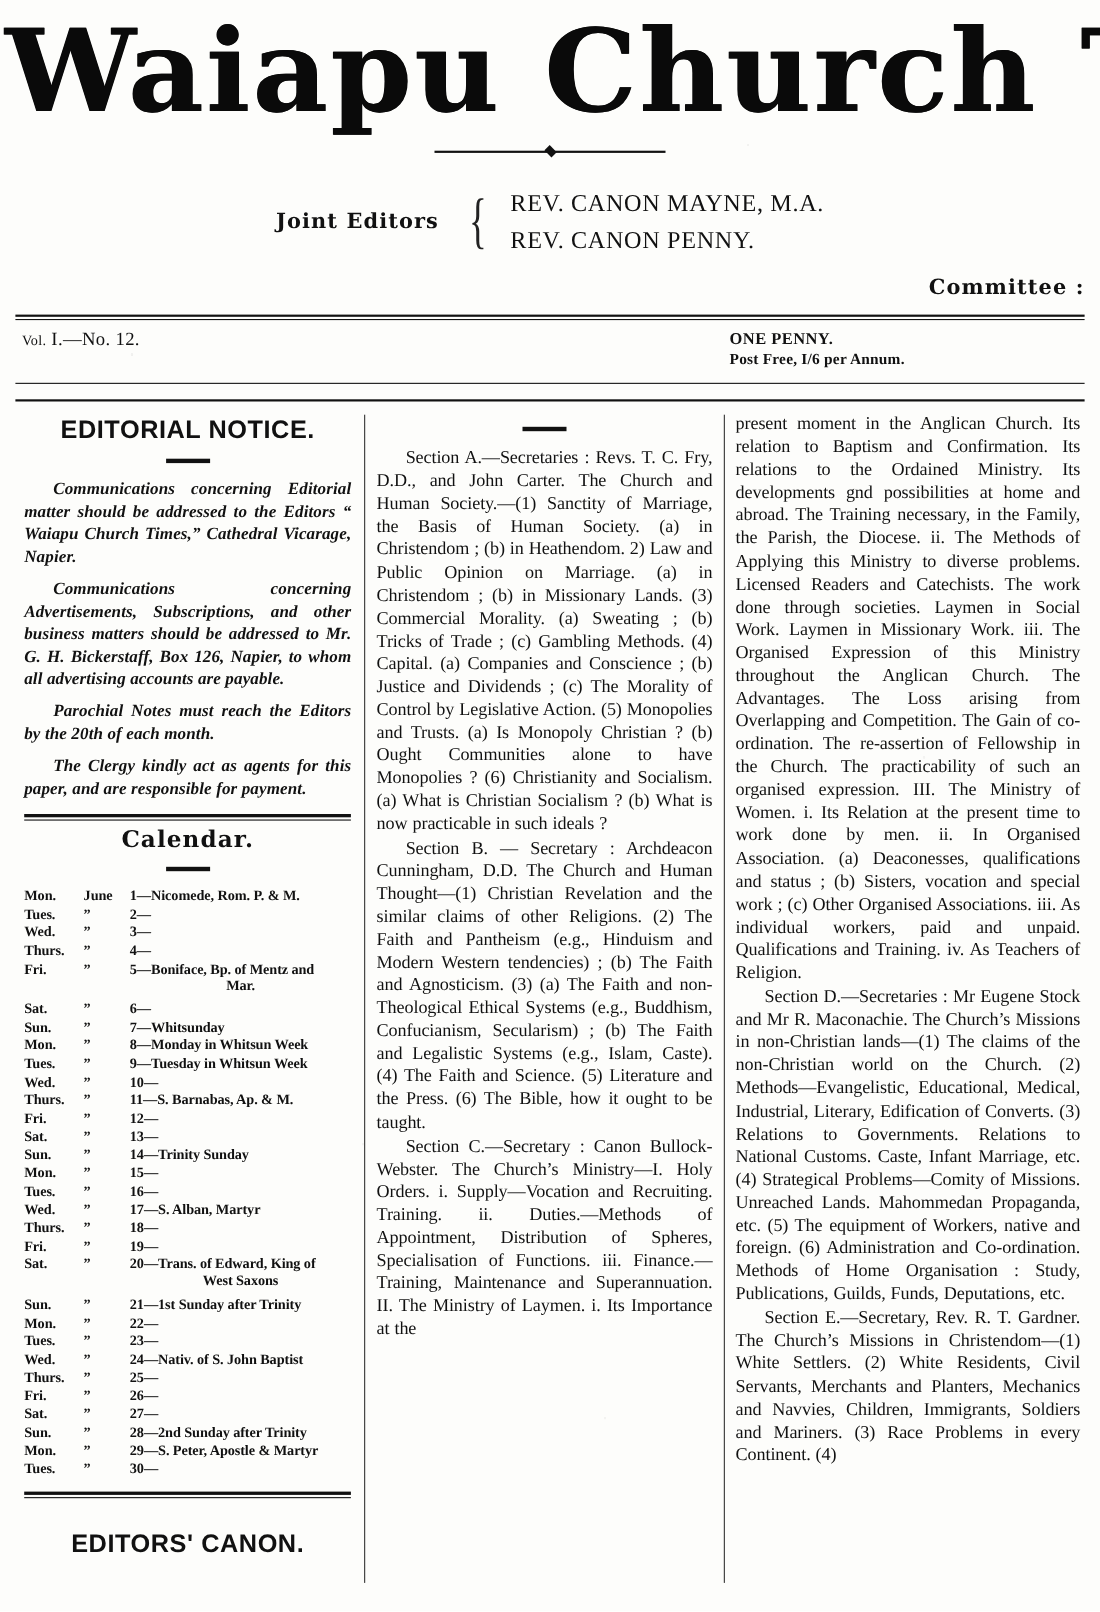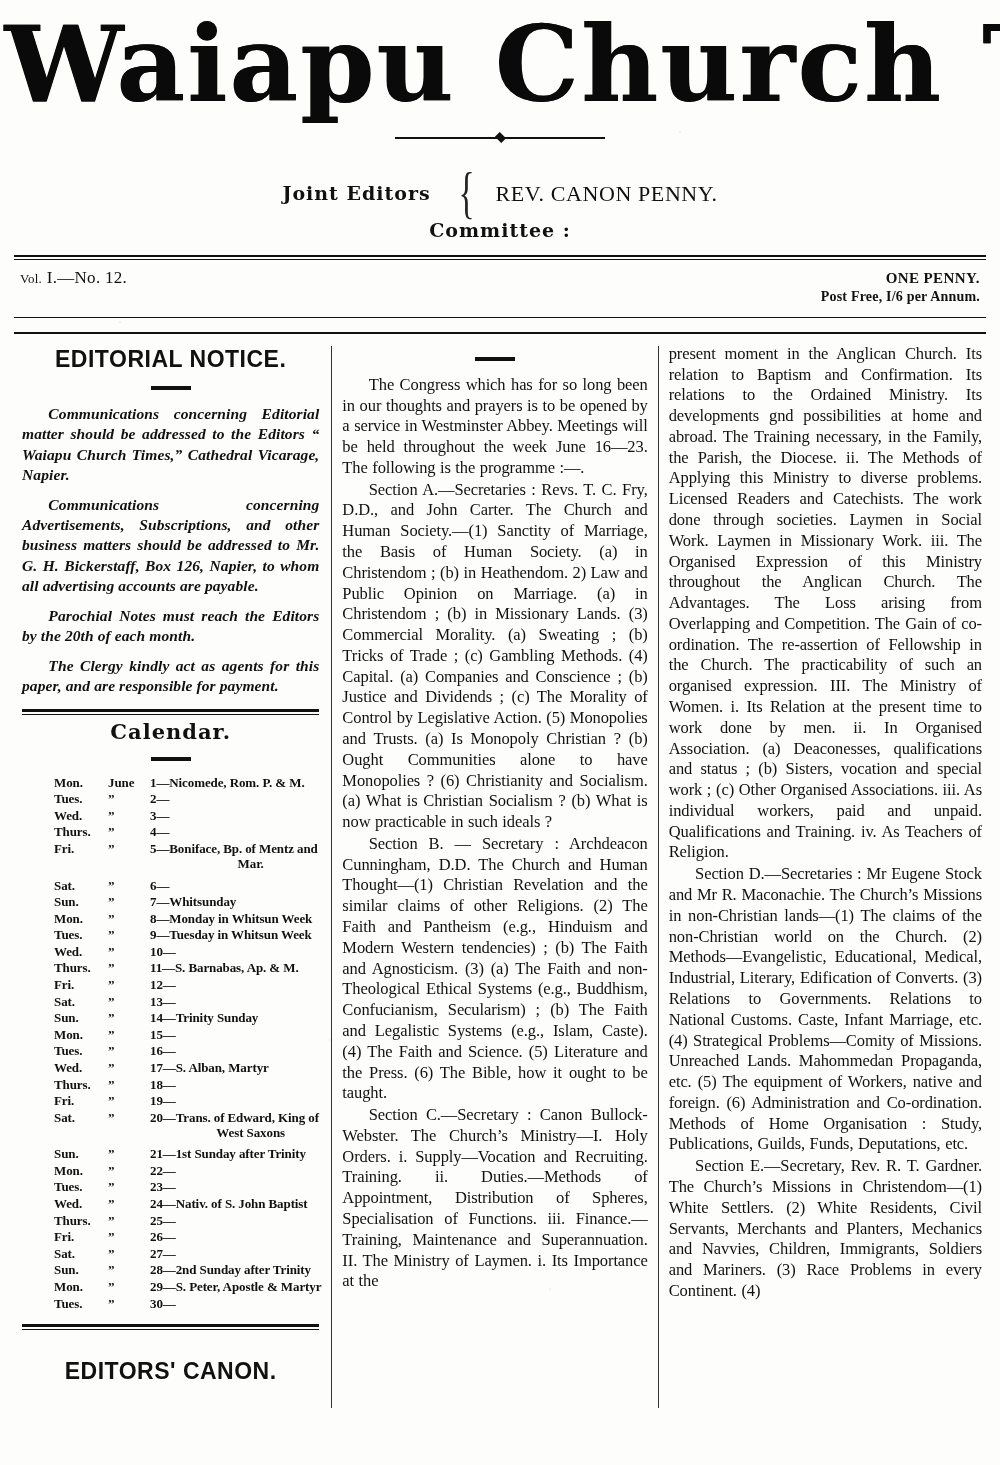--- a/index.html
+++ b/index.html
@@ -94,21 +94,22 @@
     color: #222;
     transform: scaleX(.6);
   }
   .editors-names {
     text-align: left;
     font-size: 22px;
     letter-spacing: 0.6px;
     line-height: 1.5;
   }
   .committee-label {
-    text-align: center;
+    margin-top: 16px;
+    text-align: right;
     font-family: "DejaVu Serif", serif;
     font-weight: 700;
     font-size: 19px;
     letter-spacing: 1px;
   }
   .committee-names {
     margin-top: 6px;
     text-align: center;
     font-size: 21px;
     letter-spacing: 0.4px;
@@ -127,21 +128,21 @@
   }
   .infobar {
     display: flex;
     align-items: flex-start;
     justify-content: space-between;
     padding: 8px 6px 8px 6px;
     font-size: 17px;
   }
   .infobar .vol { letter-spacing: .3px; width: 33%; text-align: left; }
   .infobar .place { width: 34%; text-align: center; font-size: 18px; letter-spacing: .5px; }
-  .infobar .price { width: 33%; text-align: right; line-height: 1.35; }
+  .infobar .price { width: 33%; text-align: left; line-height: 1.35; }
   .infobar .price .p1 { font-weight: 700; font-size: 15px; letter-spacing: .4px; }
   .infobar .price .p2 { font-weight: 700; font-size: 14px; letter-spacing: .2px; }
 
   
   .columns {
     display: flex;
     margin-top: 10px;
     height: 1075px;
   }
   .col {
@@ -207,21 +208,20 @@
     font-size: 21px;
     letter-spacing: 1px;
     margin-top: 4px;
   }
   .cal-table {
     width: 100%;
     border-collapse: collapse;
     font-size: 13px;
     font-weight: 700;
     letter-spacing: -.1px;
-    margin-left: 32px;
   }
   .cal-table td {
     padding: 0 0 1.5px 0;
     vertical-align: top;
     line-height: 1.16;
   }
   .cal-dow   { width: 54px; white-space: nowrap; }
   .cal-month { width: 42px; white-space: nowrap; }
   .cal-entry { }
   .cal-cont  { text-align: center; }
@@ -243,20 +243,21 @@
 
   <div class="masthead">
     <div class="masthead-title">Waiapu Church Times</div>
     <div class="masthead-rule"></div>
   </div>
 
   <div class="editors-block">
     <div class="editors-label">Joint Editors</div>
     <div class="editors-brace">{</div>
     <div class="editors-names">
+      <div>REV. CANON MAYNE, M.A.</div>
       <div>REV. CANON PENNY.</div>
     </div>
   </div>
 
   <div class="committee-label">Committee :</div>
 
   <div class="rule-thick"></div>
   <div class="rule-thin"></div>
 
   <div class="infobar">
@@ -450,21 +451,20 @@
 
       <h2 class="headline" style="margin-top:28px;">EDITORS' CANON.</h2>
 
     </div>
 
     <div class="col-sep"></div>
 
     <div class="col col-mid">
       <div class="dash-rule"></div>
 
-      <p class="body">The Congress which has for so long been in our thoughts and prayers is to be opened by a service in Westminster Abbey. Meetings will be held throughout the week June 16—23. The following is the programme :—.</p>
       <p class="body">Section A.—Secretaries : Revs. T. C. Fry, D.D., and John Carter. The Church and Human Society.—(1) Sanctity of Marriage, the Basis of Human Society. (a) in Christendom ; (b) in Heathendom. 2) Law and Public Opinion on Marriage. (a) in Christendom ; (b) in Missionary Lands. (3) Commercial Morality. (a) Sweating ; (b) Tricks of Trade ; (c) Gambling Methods. (4) Capital. (a) Companies and Conscience ; (b) Justice and Dividends ; (c) The Morality of Control by Legislative Action. (5) Monopolies and Trusts. (a) Is Monopoly Christian ? (b) Ought Communities alone to have Monopolies ? (6) Christianity and Socialism. (a) What is Christian Socialism ? (b) What is now practicable in such ideals ?</p>
       <p class="body">Section B. — Secretary : Archdeacon Cunningham, D.D. The Church and Human Thought—(1) Christian Revelation and the similar claims of other Religions. (2) The Faith and Pantheism (e.g., Hinduism and Modern Western tendencies) ; (b) The Faith and Agnosticism. (3) (a) The Faith and non-Theological Ethical Systems (e.g., Buddhism, Confucianism, Secularism) ; (b) The Faith and Legalistic Systems (e.g., Islam, Caste). (4) The Faith and Science. (5) Literature and the Press. (6) The Bible, how it ought to be taught.</p>
       <p class="body">Section C.—Secretary : Canon Bullock-Webster. The Church’s Ministry—I. Holy Orders. i. Supply—Vocation and Recruiting. Training. ii. Duties.—Methods of Appointment, Distribution of Spheres, Specialisation of Functions. iii. Finance.—Training, Maintenance and Superannuation. II. The Ministry of Laymen. i. Its Importance at the</p>
     </div>
 
     <div class="col-sep"></div>
 
     <div class="col col-right">
       <p class="body" style="text-indent:0;">present moment in the Anglican Church. Its relation to Baptism and Confirmation. Its relations to the Ordained Ministry. Its developments gnd possibilities at home and abroad. The Training necessary, in the Family, the Parish, the Diocese. ii. The Methods of Applying this Ministry to diverse problems. Licensed Readers and Catechists. The work done through societies. Laymen in Social Work. Laymen in Missionary Work. iii. The Organised Expression of this Ministry throughout the Anglican Church. The Advantages. The Loss arising from Overlapping and Competition. The Gain of co-ordination. The re-assertion of Fellowship in the Church. The practicability of such an organised expression. III. The Ministry of Women. i. Its Relation at the present time to work done by men. ii. In Organised Association. (a) Deaconesses, qualifications and status ; (b) Sisters, vocation and special work ; (c) Other Organised Associations. iii. As individual workers, paid and unpaid. Qualifications and Training. iv. As Teachers of Religion.</p>
       <p class="body">Section D.—Secretaries : Mr Eugene Stock and Mr R. Maconachie. The Church’s Missions in non-Christian lands—(1) The claims of the non-Christian world on the Church. (2) Methods—Evangelistic, Educational, Medical, Industrial, Literary, Edification of Converts. (3) Relations to Governments. Relations to National Customs. Caste, Infant Marriage, etc. (4) Strategical Problems—Comity of Missions. Unreached Lands. Mahommedan Propaganda, etc. (5) The equipment of Workers, native and foreign. (6) Administration and Co-ordination. Methods of Home Organisation : Study, Publications, Guilds, Funds, Deputations, etc.</p>

